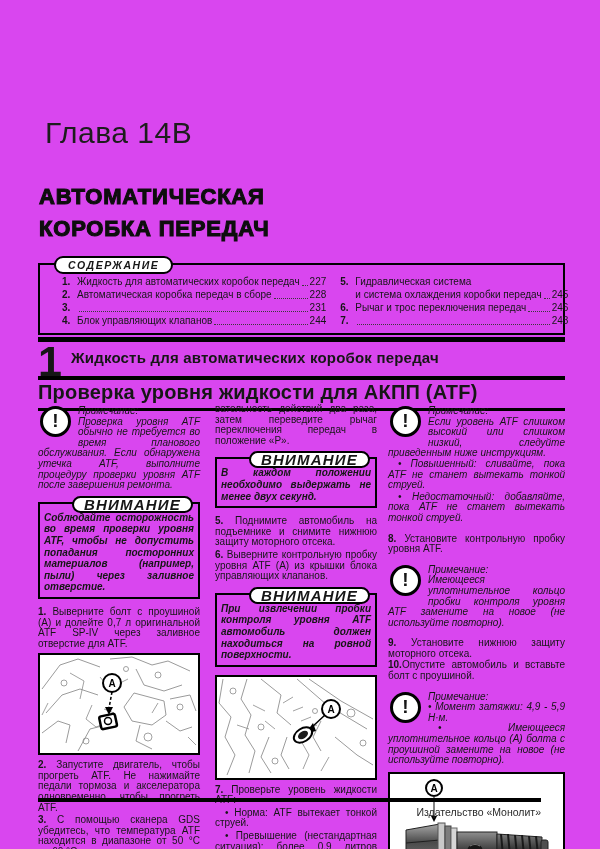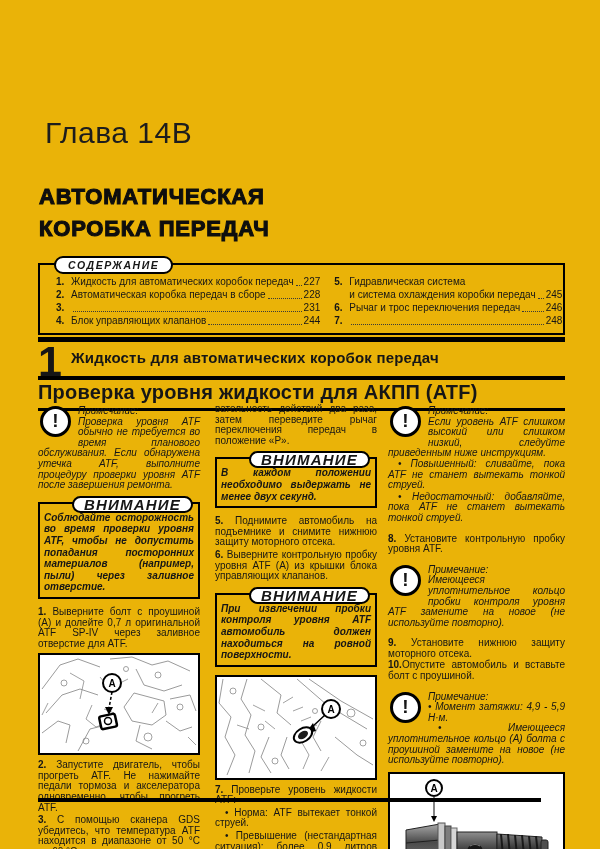--- a/index.html
+++ b/index.html
@@ -1,23 +1,23 @@
 <!DOCTYPE html>
 <html><head>
 <meta charset="utf-8">
 <style>
   html,body{margin:0;padding:0;background:#fff;}
-  .page{position:relative;width:600px;height:849px;background:#eab308;overflow:hidden;
+  .page{position:relative;width:600px;height:849px;background:#d946ef;overflow:hidden;
         font-family:"Liberation Sans",sans-serif;color:#161616;}
   
   .chapter{position:absolute;top:116px;left:45px;font-size:30px;font-weight:400;color:#1d1d1d;letter-spacing:.5px;}
   .main-title{position:absolute;top:181px;left:39px;font-size:22px;font-weight:bold;line-height:32px;
               letter-spacing:.8px;color:#0e0e0e;-webkit-text-stroke:1.1px #0e0e0e;}
   
-  .toc{position:absolute;top:263px;left:38px;width:527px;border:2px solid #000;padding:11px 7px 5px 16px;box-sizing:border-box;}
+  .toc{position:absolute;top:263px;left:38px;width:527px;border:2px solid #000;padding:11px 7px 5px 22px;box-sizing:border-box;}
   .toc-tab{position:absolute;top:-9px;left:14px;background:#fff;border:2px solid #000;border-radius:9px;
            padding:0 12px;font-size:10.5px;font-weight:bold;font-style:italic;letter-spacing:1.5px;line-height:14px;}
   .toc-cols{display:flex;gap:14px;}
   .toc-col{flex:1;font-size:10px;line-height:12.4px;}
   .trow{display:flex;align-items:flex-end;margin-bottom:.5px;}
   .tnum{font-weight:bold;width:15px;flex:0 0 15px;}
   .tindent{width:15px;flex:0 0 15px;}
   .ttitle{white-space:nowrap;}
   .leader{flex:1;border-bottom:1.6px dotted #3a3a3a;margin:0 2px 2px 2px;min-width:6px;}
   .tpage{flex:0 0 auto;}
@@ -267,14 +267,15 @@
           <path d="M80 72 Q85 69 90 72" stroke="#777" stroke-width="1.2" fill="none"></path>
           <polygon points="107,60 152,63 152,90 107,93" fill="url(#gThr)" stroke="#222" stroke-width="1"></polygon>
           <path d="M111 60 L114 93 M118 60 L121 93 M125 61 L128 92 M132 61 L135 92 M139 62 L142 91 M146 62 L149 91" stroke="#1a1a1a" stroke-width="2" fill="none"></path>
           <rect x="151" y="66" width="7" height="21" rx="2" fill="#4f4f4f" stroke="#222" stroke-width="1"></rect>
         </svg>
       </figure>
     </div>
   </div>
 
   <div class="footer-line"></div>
+  <div class="footer-text">Издательство «Монолит»</div>
 
 </div>
 
 </body></html>

